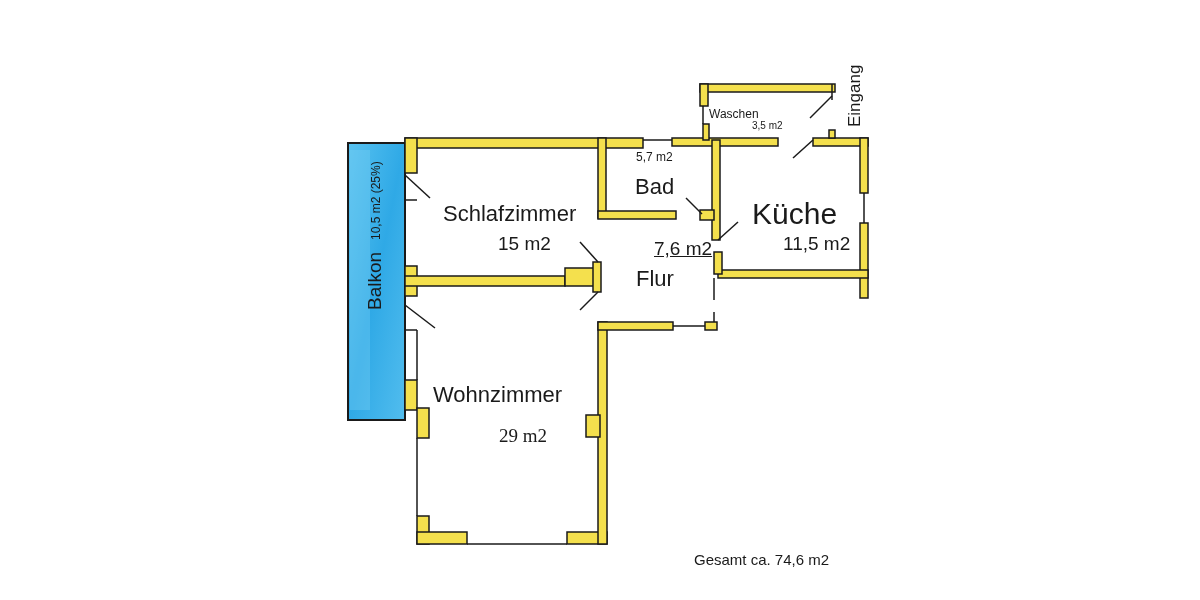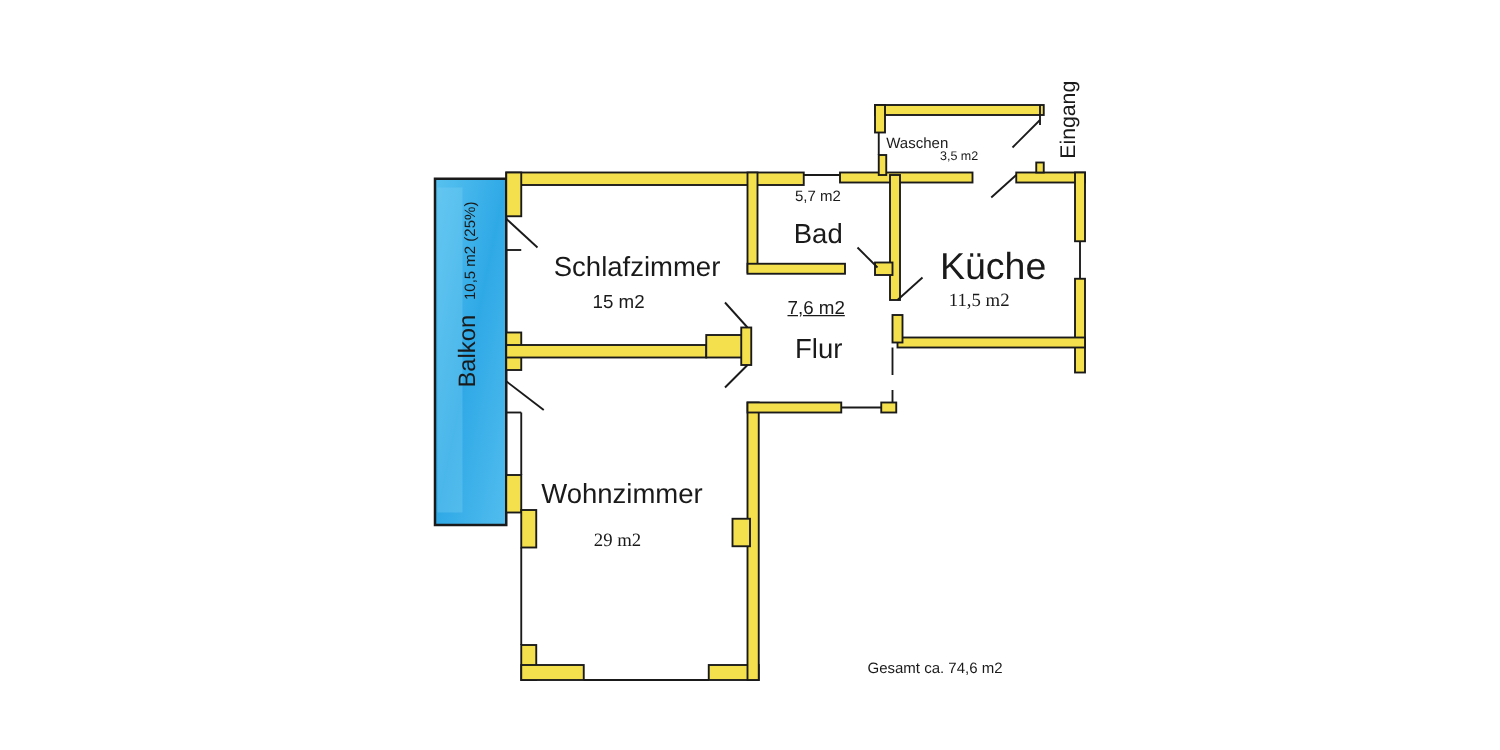--- a/index.html
+++ b/index.html
@@ -1,21 +1,21 @@
 <!DOCTYPE html>
 <html><head>
 <meta charset="utf-8">
 <style>
   html, body { margin: 0; padding: 0; background: #ffffff; }
   body { width: 1200px; height: 600px; position: relative; overflow: hidden; font-family: "Liberation Sans", sans-serif; color: #1a1a1a; }
   #plan { position: absolute; left: 0; top: 0; width: 1200px; height: 600px; }
   .lbl { position: absolute; white-space: nowrap; font-family: "Liberation Sans", sans-serif; color: #1a1a1a; }
   .room-name-lg { font-size: 30px; }
   .room-name-md { font-size: 22px; }
-  .area { font-size: 15px; }
+  .area { font-size: 19px; margin-left: 24px; }
   .area-sm { font-size: 12px; text-align: right; }
   .area-xs { font-size: 10px; text-align: right; }
   .vert { transform-origin: left top; transform: rotate(-90deg); }
 </style>
 </head>
 <body>
 
 <svg id="plan" viewBox="0 0 1200 600" xmlns="http://www.w3.org/2000/svg">
   <defs>
     <linearGradient id="balk" x1="0" y1="0" x2="1" y2="1">
@@ -102,23 +102,23 @@
 <div class="lbl room-name-md" style="left:433px; top:382px;">Wohnzimmer</div>
 <div class="lbl area" style="left:475px; top:425px;font-family:Liberation Serif, serif;">29 m2</div>
 
 <div class="lbl area-sm" style="left:636px; top:150px;">5,7 m2</div>
 <div class="lbl room-name-md" style="left:635px; top:174px;">Bad</div>
 
 <div class="lbl area" style="left:630px; top:238px;text-decoration:underline;">7,6 m2</div>
 <div class="lbl room-name-md" style="left:636px; top:266px;">Flur</div>
 
 <div class="lbl room-name-lg" style="left:752px; top:197px;">Küche</div>
-<div class="lbl area" style="left:759px; top:233px;font-family:Liberation Serif, serif;">11,5 m2</div>
+<div class="lbl area" style="left:759px; top:233px;">11,5 m2</div>
 
 <div class="lbl area-sm" style="left:709px; top:107px;">Waschen</div>
 <div class="lbl area-xs" style="left:752px; top:120px;">3,5 m2</div>
 
 <div class="lbl vert" style="left:364px; top:310px; font-size:19px;">Balkon</div>
 <div class="lbl vert" style="left:369px; top:240px; font-size:12px;">10,5 m2 (25%)</div>
 
 <div class="lbl vert" style="left:845px; top:127px; font-size:17px;">Eingang</div>
 
-<div class="lbl" style="left:694px; top:527px; font-size:12px;">Gesamt ca. 74,6 m2</div>
+<div class="lbl" style="left:694px; top:551px; font-size:15px;">Gesamt ca. 74,6 m2</div>
 
 </body></html>

